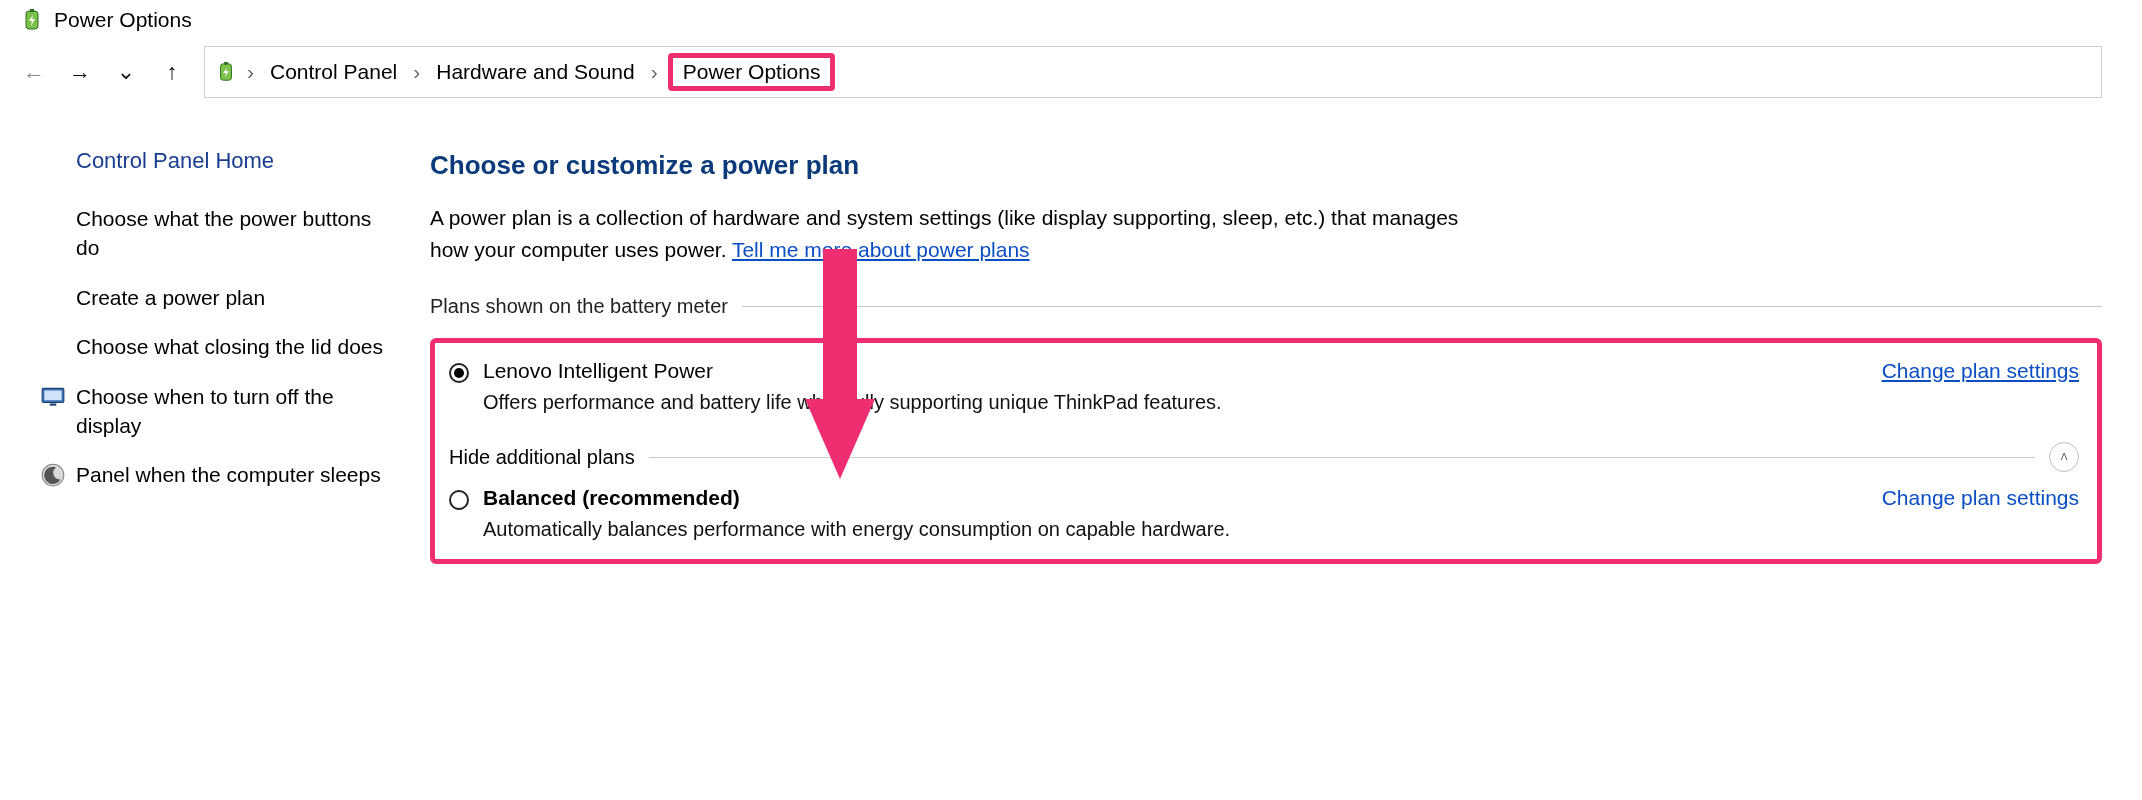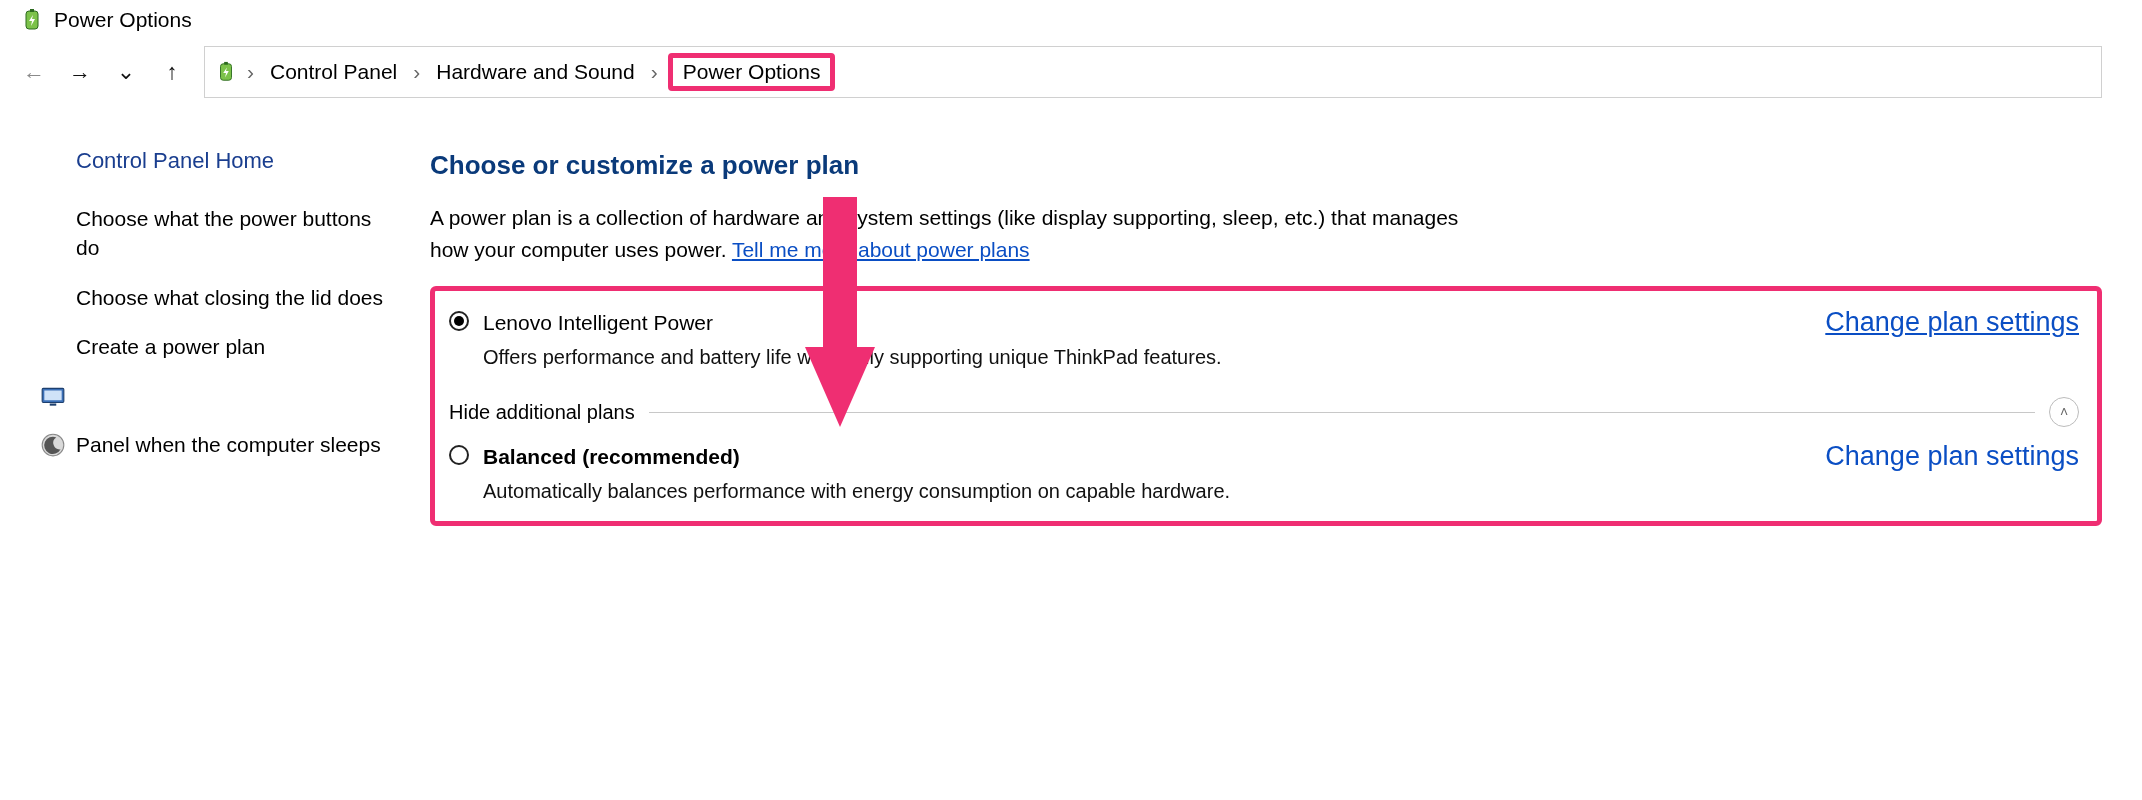--- a/index.html
+++ b/index.html
@@ -114,21 +114,21 @@
   }
   .section-label .rule {
     flex: 1;
     height: 1px;
     background: #c8c8c8;
   }
   .pink-box {
     border: 5px solid #ef2e72;
     border-radius: 6px;
     padding: 16px 18px 18px 14px;
-    margin-top: 12px;
+    margin-top: 20px;
     position: relative;
   }
   .plan {
     display: flex;
     align-items: flex-start;
     gap: 14px;
   }
   .plan-body { flex: 1; }
   .plan-row {
     display: flex;
@@ -139,21 +139,21 @@
   .plan-name.bold { font-weight: 700; }
   .plan-desc {
     font-size: 20px;
     color: #111;
     margin-top: 8px;
     margin-left: 0;
   }
   .change-link {
     color: #0a4ec4;
     text-decoration: underline;
-    font-size: 27px;
+    font-size: 21px;
     cursor: pointer;
     white-space: nowrap;
   }
   .change-link.nolinkline { text-decoration: none; }
   .radio {
     width: 20px; height: 20px;
     border: 2px solid #222;
     border-radius: 50%;
     margin-top: 4px;
     flex-shrink: 0;
@@ -230,49 +230,54 @@
 
   <div class="sidebar">
     <span class="side-home">Control Panel Home</span>
 
     <div class="side-item">
       <span class="side-spacer"></span>
       <span class="side-link">Choose what the power buttons do</span>
     </div>
     <div class="side-item">
       <span class="side-spacer"></span>
+      <span class="side-link">Create a power plan</span>
+    </div>
+    <div class="side-item">
+      <span class="side-spacer"></span>
       <span class="side-link">Choose what closing the lid does</span>
-    </div>
-    <div class="side-item">
-      <span class="side-spacer"></span>
-      <span class="side-link">Create a power plan</span>
     </div>
     <div class="side-item">
       <svg class="side-icon" viewBox="0 0 24 24">
         <rect x="2" y="4" width="20" height="13" rx="1" fill="#3a6fb7" stroke="#1d3f6e"></rect>
         <rect x="4" y="6" width="16" height="9" fill="#cfe2f8"></rect>
         <rect x="9" y="18" width="6" height="2" fill="#1d3f6e"></rect>
       </svg>
+      <span class="side-link">Choose when to turn off the display</span>
     </div>
     <div class="side-item">
       <svg class="side-icon" viewBox="0 0 24 24">
         <circle cx="12" cy="12" r="10" fill="#d9d9d9" stroke="#888"></circle>
         <path d="M15 5 A8 8 0 1 0 19 16 A6 6 0 0 1 15 5 Z" fill="#555"></path>
       </svg>
       <span class="side-link">Panel when the computer sleeps</span>
     </div>
   </div>
 
   <div class="main">
     <h1 class="page-title">Choose or customize a power plan</h1>
     <p class="desc">
       <span>A power plan is a collection of hardware and system settings (like display supporting, sleep, etc.) that manages how your computer uses power. </span>
       <a>Tell me more about power plans</a>
     </p>
 
+    <div class="section-label">
+      <span>Plans shown on the battery meter</span>
+      <span class="rule"></span>
+    </div>
 
     <div class="pink-box">
 
       <svg class="annot-arrow" width="90" height="260" viewBox="0 0 90 260">
         <path d="M45 0 L45 170" stroke="#ef2e72" stroke-width="34" stroke-linecap="round"></path>
         <path d="M10 150 L45 230 L80 150 Z" fill="#ef2e72"></path>
       </svg>
 
       <div class="plan">
         <span class="radio">

